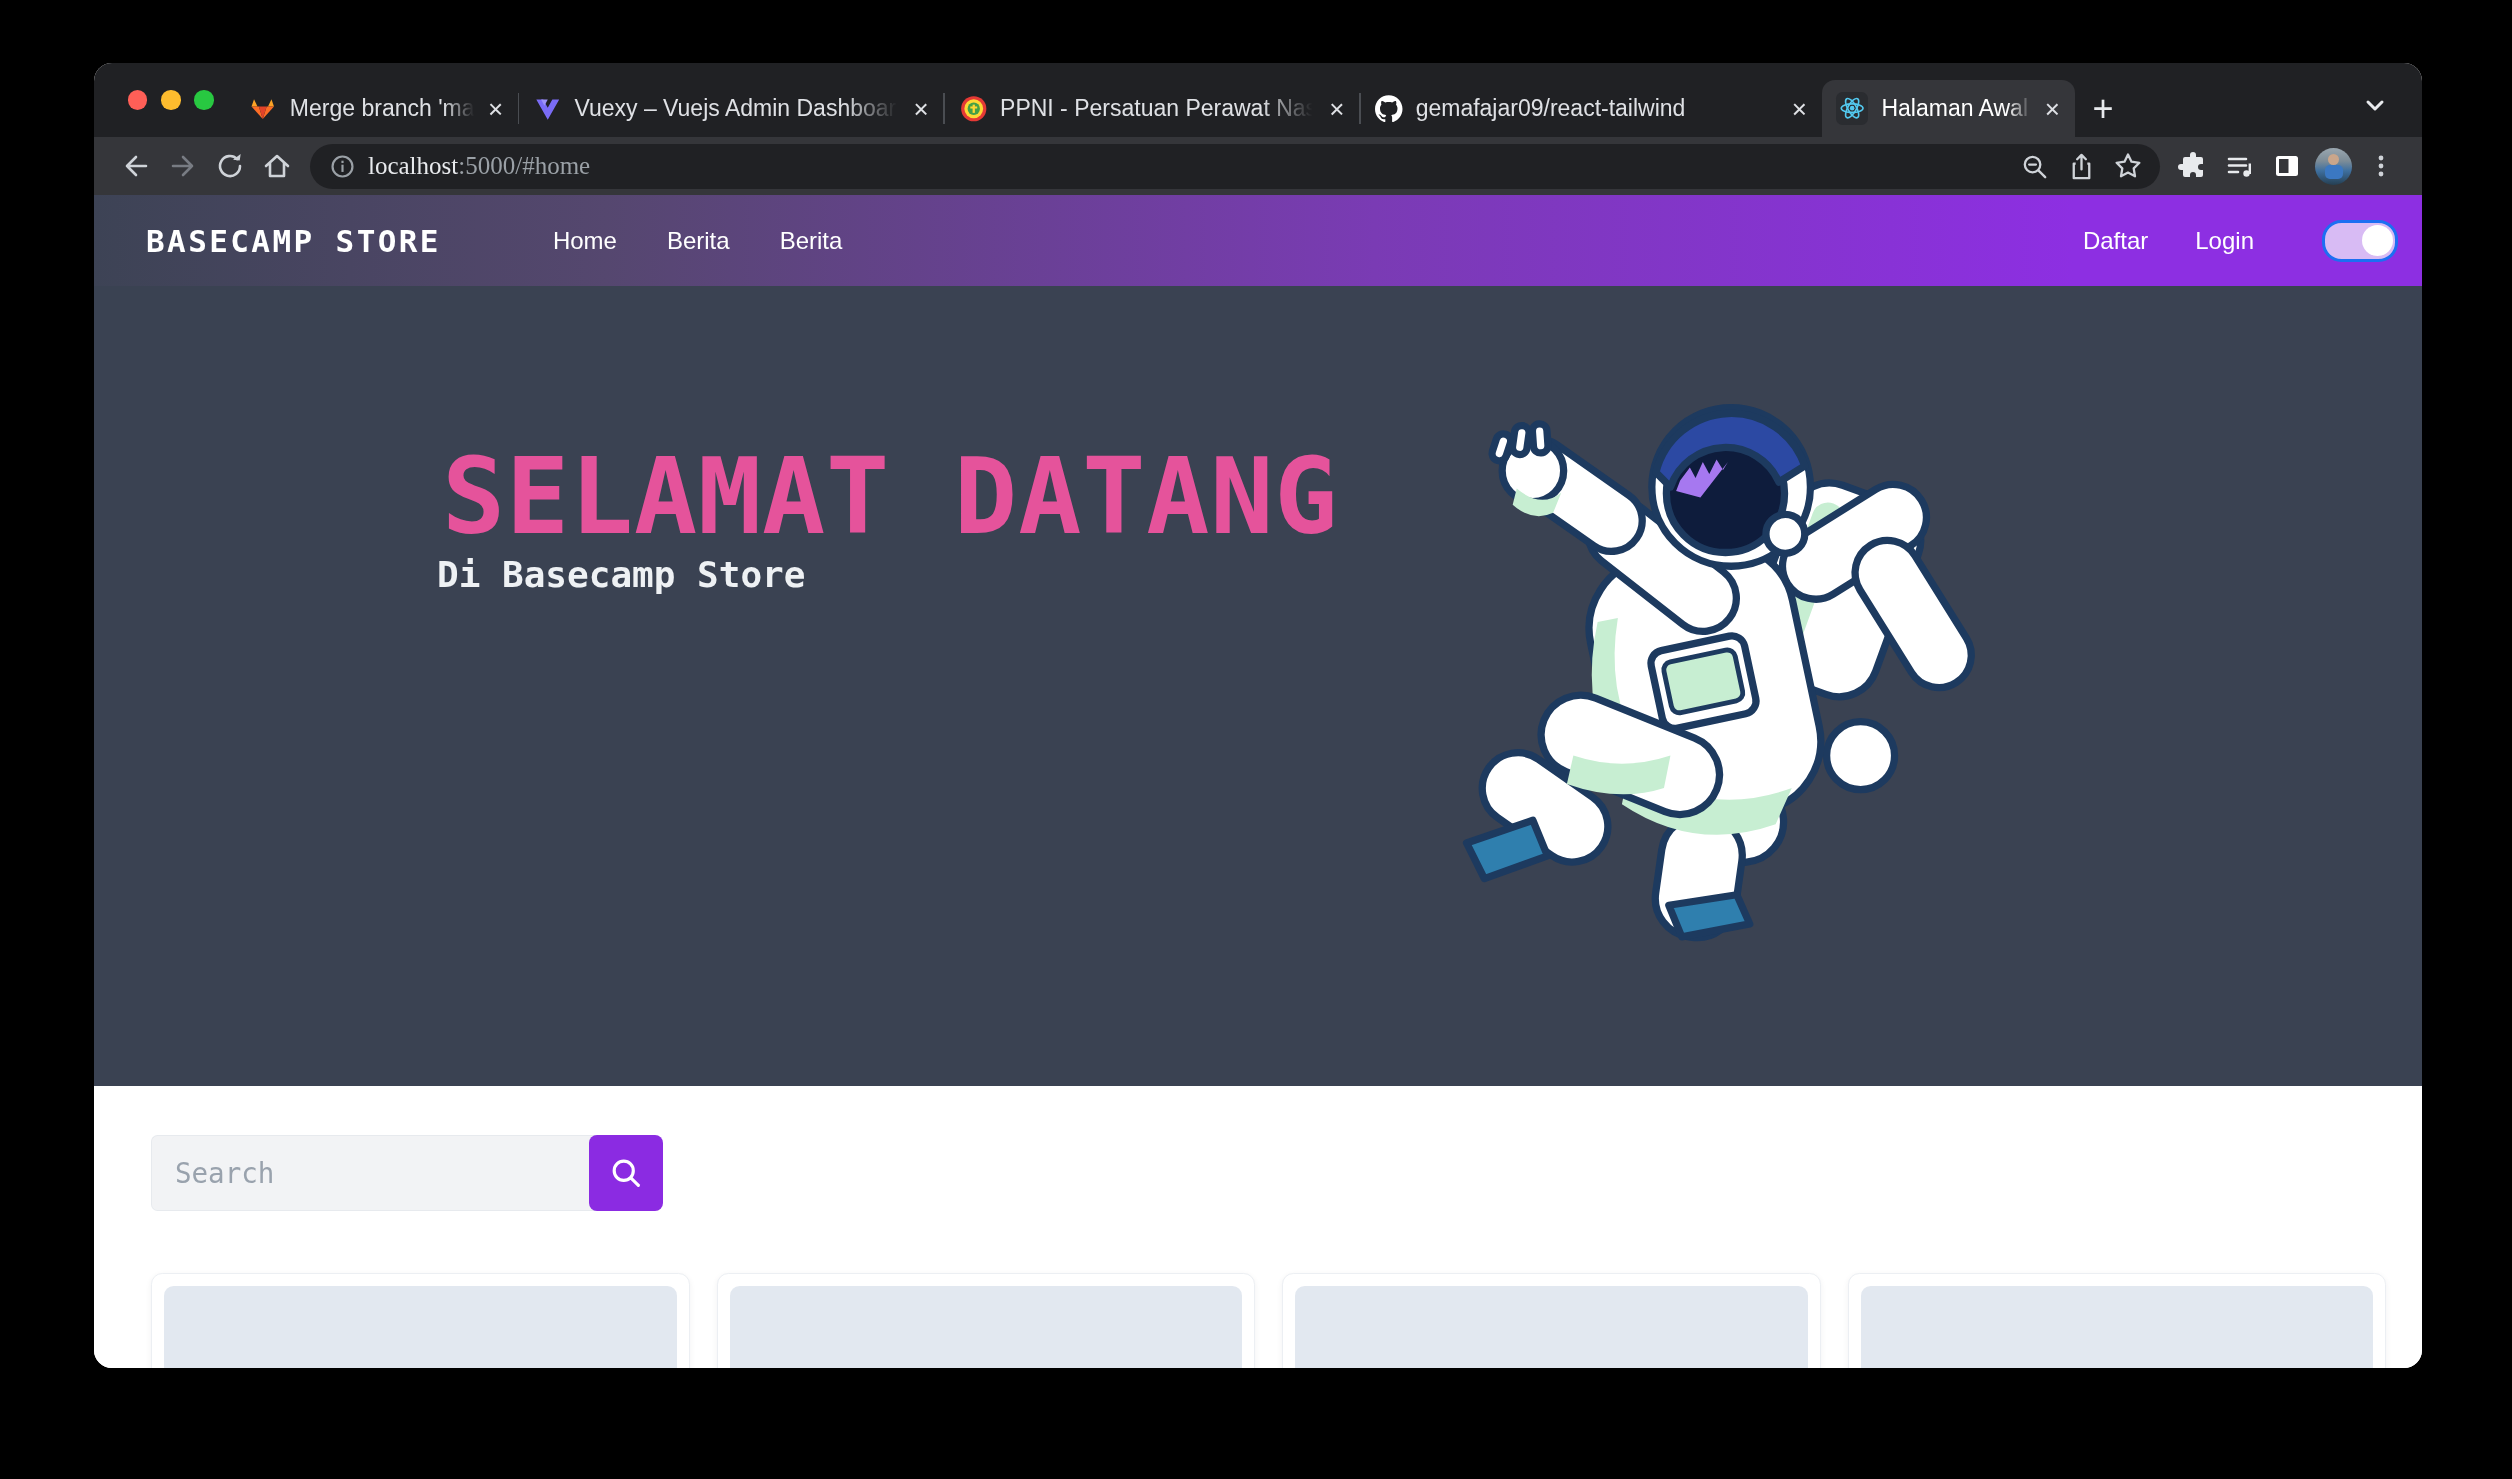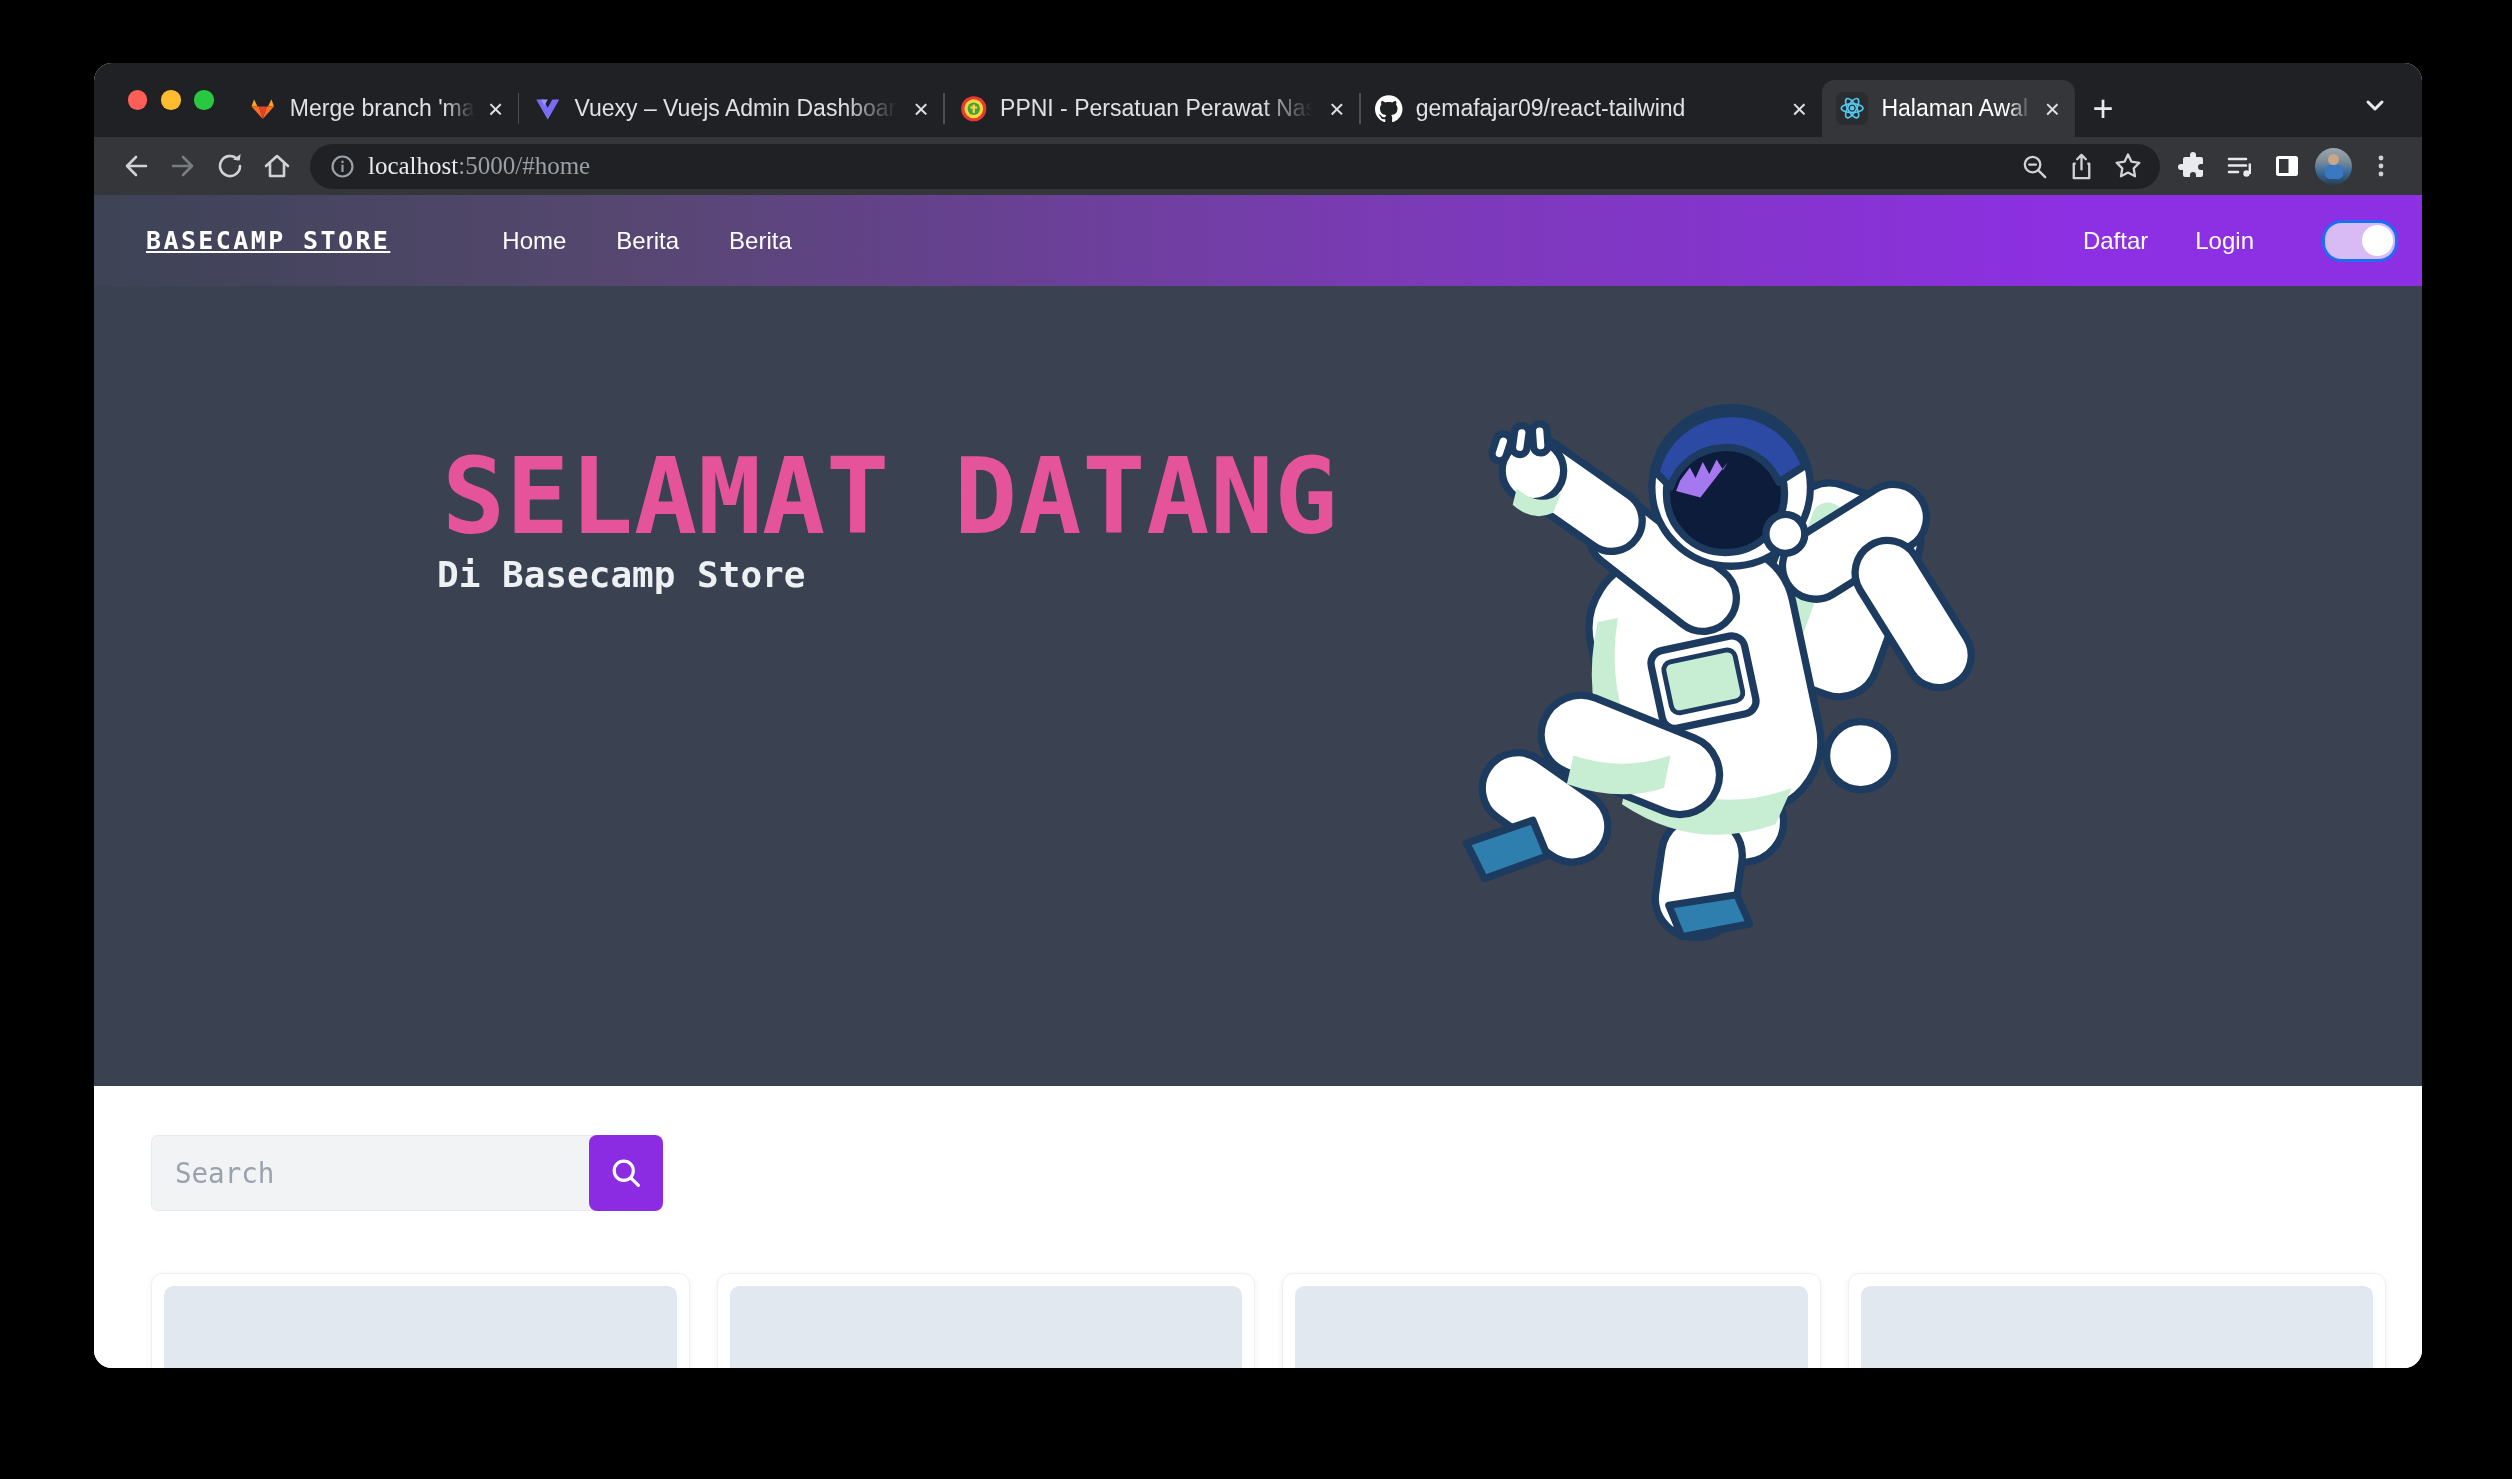--- a/index.html
+++ b/index.html
@@ -37,21 +37,21 @@
   .url-right{margin-left:auto;display:flex;align-items:center;}
   .avatar{width:37px;height:37px;border-radius:50%;margin:0 4.9px;overflow:hidden;flex:0 0 auto;
           background:linear-gradient(180deg,#9aa7b0 0%,#7d8d98 35%,#3e6f9e 62%,#253f52 100%);position:relative;}
   .avatar::after{content:"";position:absolute;left:13px;top:6.5px;width:11.3px;height:11.3px;border-radius:50%;background:#caa68b;}
   .avatar::before{content:"";position:absolute;left:9.7px;top:17px;width:18px;height:14.6px;border-radius:4.9px;background:#3b78c2;}
 
   
   .site-nav{height:91px;flex:0 0 auto;display:flex;align-items:center;
             padding:0 24px 0 52px;box-sizing:border-box;
             background:linear-gradient(90deg,#3d4355 0%,#55476f 22%,#7a3bb4 55%,#8d2fe2 85%,#8d2fe2 100%);}
-  .brand{font-family:"DejaVu Sans Mono",monospace;font-weight:bold;font-size:25px;color:#fff;letter-spacing:2.4px;text-decoration:underline;}
+  .brand{font-family:"DejaVu Sans Mono",monospace;font-weight:bold;font-size:31px;color:#fff;letter-spacing:2.4px;}
   .links{display:flex;gap:50px;margin-left:112px;}
   .nlink{color:#fff;font-size:24px;cursor:pointer;}
   .right-links{margin-left:auto;display:flex;align-items:center;gap:47px;}
   .toggle{width:70px;height:36px;border-radius:19.4px;background:#d8bbf4;border:3.2px solid #1c6ff2;
           position:relative;margin-left:21px;box-sizing:content-box;cursor:pointer;}
   .knob{position:absolute;right:2.4px;top:2.4px;width:31px;height:31px;border-radius:50%;background:#fff;}
 
   
   .hero{height:800px;flex:0 0 auto;background:#3a4252;position:relative;overflow:hidden;}
   .hero-title{position:absolute;left:348px;top:150px;font-family:"DejaVu Sans Mono",monospace;

